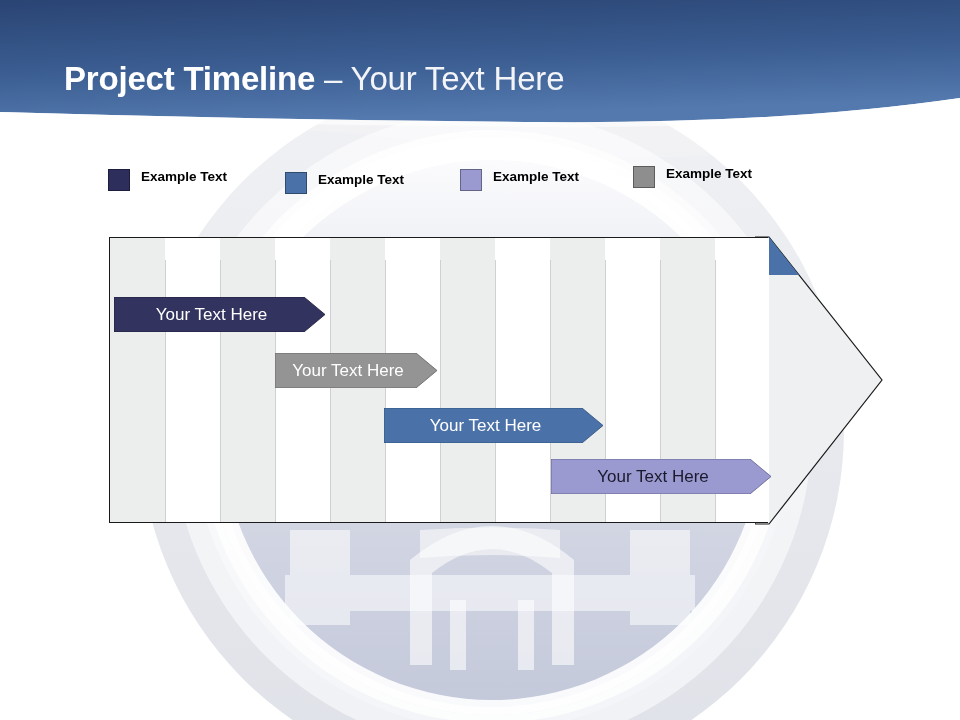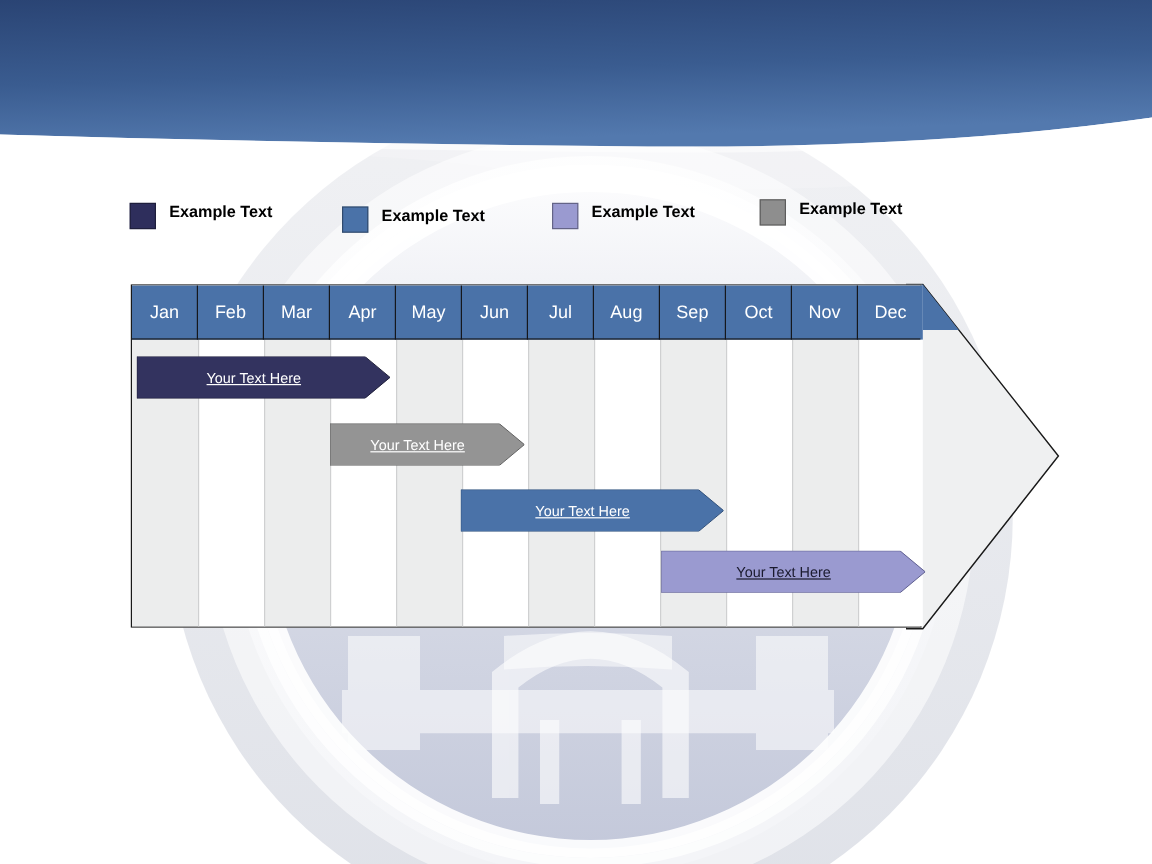--- a/index.html
+++ b/index.html
@@ -155,24 +155,23 @@
     display: flex;
     align-items: center;
     box-sizing: border-box;
   }
   .bar-label {
     position: relative;
     z-index: 2;
     width: 100%;
     text-align: center;
     padding-right: 16px;
-    font-size: 12px;
+    font-size: 17px;
     white-space: nowrap;
     pointer-events: none;
-    text-decoration: underline;
   }
   .bar-svg {
     position: absolute;
     inset: 0;
     width: 100%;
     height: 100%;
   }
 </style>
 </head>
 <body>
@@ -227,20 +226,23 @@
       <linearGradient id="hdrEdge" x1="0" y1="0" x2="1" y2="0">
         <stop offset="0%" stop-color="#ffffff" stop-opacity="0.85"></stop>
         <stop offset="60%" stop-color="#ffffff" stop-opacity="0.5"></stop>
         <stop offset="100%" stop-color="#ffffff" stop-opacity="0.9"></stop>
       </linearGradient>
     </defs>
     <path d="M 0 0 h 960 v 98 q -180 26 -420 24 Q 270 120 0 112 z" fill="url(#hdrGrad)"></path>
     <path d="M 0 112 Q 270 120 540 122 q 240 2 420 -24 l 0 5 q -180 26 -420 24 Q 270 125 0 117 z" fill="url(#hdrEdge)"></path>
   </svg>
 
+  <div class="title-block">
+    <span class="title-strong">Project Timeline</span><span class="title-light"> – Your Text Here</span>
+  </div>
 
   <div class="legend">
     <div class="legend-item" style="left:0px; top:3px;">
       <span class="legend-swatch" style="background:#2e2e5c;"></span>
       <span class="legend-label">Example Text</span>
     </div>
     <div class="legend-item" style="left:177px; top:6px;">
       <span class="legend-swatch" style="background:#4a72a8;"></span>
       <span class="legend-label">Example Text</span>
     </div>
@@ -279,35 +281,20 @@
     <div class="col-sep" style="left:165px;"></div>
     <div class="col-sep" style="left:220px;"></div>
     <div class="col-sep" style="left:275px;"></div>
     <div class="col-sep" style="left:330px;"></div>
     <div class="col-sep" style="left:385px;"></div>
     <div class="col-sep" style="left:440px;"></div>
     <div class="col-sep" style="left:495px;"></div>
     <div class="col-sep" style="left:550px;"></div>
     <div class="col-sep" style="left:605px;"></div>
 
-    <div class="month-head-row">
-      <div class="month-cell" style="left:0px;   width:55px;">Jan</div>
-      <div class="month-cell" style="left:55px;  width:55px;">Feb</div>
-      <div class="month-cell" style="left:110px; width:55px;">Mar</div>
-      <div class="month-cell" style="left:165px; width:55px;">Apr</div>
-      <div class="month-cell" style="left:220px; width:55px;">May</div>
-      <div class="month-cell" style="left:275px; width:55px;">Jun</div>
-      <div class="month-cell" style="left:330px; width:55px;">Jul</div>
-      <div class="month-cell" style="left:385px; width:55px;">Aug</div>
-      <div class="month-cell" style="left:440px; width:55px;">Sep</div>
-      <div class="month-cell" style="left:495px; width:55px;">Oct</div>
-      <div class="month-cell" style="left:550px; width:55px;">Nov</div>
-      <div class="month-cell" style="left:605px; width:54px; border-right:none;">Dec</div>
-      <div class="head-underline"></div>
-    </div>
 
     <div class="bar" style="left:4px; top:59px; width:211px; height:35px;">
       <svg class="bar-svg" viewBox="0 0 211 35" preserveAspectRatio="none">
         <path d="M 0 0 L 190 0 L 211 17.5 L 190 35 L 0 35 Z" fill="#33335f" stroke="#1c1c36" stroke-width="0.8"></path>
       </svg>
       <span class="bar-label" style="color:#ffffff;">Your  Text Here</span>
     </div>
 
     <div class="bar" style="left:165px; top:115px; width:162px; height:35px;">
       <svg class="bar-svg" viewBox="0 0 162 35" preserveAspectRatio="none">

